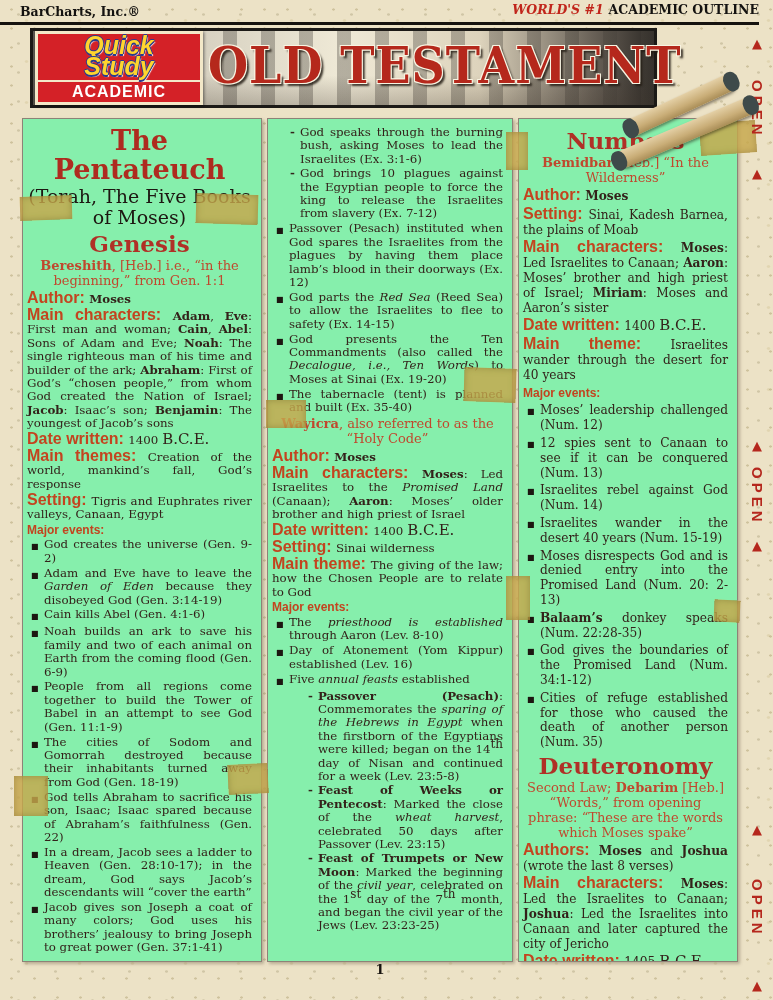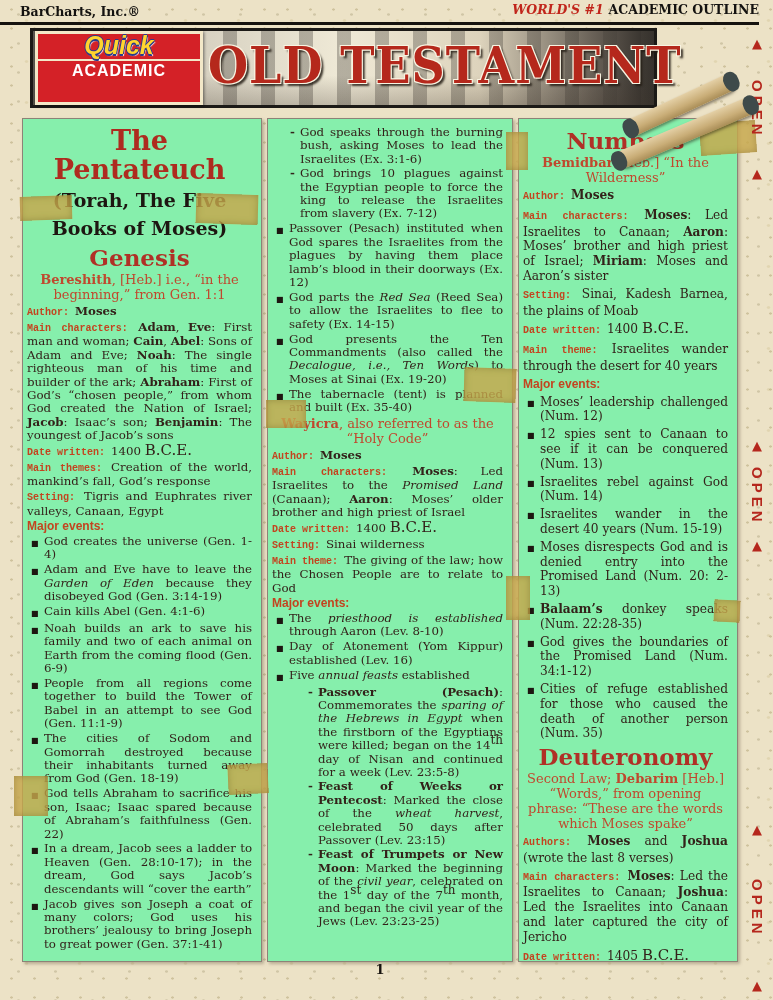--- a/index.html
+++ b/index.html
@@ -41,26 +41,26 @@
   .open-strip .word{writing-mode:vertical-rl;font:bold 15px "Liberation Sans",sans-serif;color:#b5271d;letter-spacing:4px;}
   .open-strip .arr{color:#b5271d;font-size:13px;line-height:12px;}
   .og1{top:38px;height:142px;} .og2{top:440px;height:112px;} .og3{top:824px;height:168px;}
   .cols{position:absolute;left:22px;top:118px;width:716px;height:844px;display:flex;gap:5px;}
   .col{background:#86efac;border:1px solid #8d8277;box-sizing:border-box;padding:6px 9px 4px 4px;overflow:hidden;
     box-shadow:2px 2px 3px rgba(90,75,55,.35);color:#33221a;text-align:justify;}
   .c1{width:240px;font-size:11.8px;line-height:13.4px;}
   .c2{width:246px;font-size:11.8px;line-height:13.4px;}
   .c3{width:220px;font-size:12.2px;line-height:14.8px;}
   .h1{font-size:27px;line-height:29px;font-weight:bold;color:#ae2b1f;text-align:center;margin-top:1px;}
-  .h1sub{font-size:19px;line-height:28px;font-weight:bold;color:#1d1611;text-align:center;margin:2px 0 1px;}
+  .h1sub{font-size:19px;line-height:21px;font-weight:normal;color:#1d1611;text-align:center;margin:2px 0 1px;}
   .h2{font-size:23px;line-height:25px;font-weight:bold;color:#b03026;text-align:center;margin:3px 0 2px;}
   .hsub{font-size:13px;line-height:15px;color:#c0482e;text-align:center;margin:0 2px 3px;}
   .hsub .s-b{font-weight:bold;}
   .field{margin:1.5px 0;}
-  .lbl{font-family:Liberation Mono, monospace;font-weight:bold;color:#c3441f;font-size:10px;}
+  .lbl{font-family:Liberation Sans, sans-serif;font-weight:bold;color:#c3441f;font-size:16px;}
   .label-line{font-family:"Liberation Sans",sans-serif;font-weight:bold;color:#c3441f;font-size:12px;margin:2px 0 1px;}
   .bullet{display:flex;margin:1.5px 0;padding-left:4px;}
   .bullet .mk{flex:none;width:13px;font-size:8px;padding-top:2px;color:#1d1611;}
   .dash{display:flex;margin:1px 0;padding-left:18px;}
   .dash.d2{padding-left:36px;}
   .dash .mk{flex:none;width:10px;font-weight:bold;}
   .tx{flex:1;text-align:justify;}
   .s-b{font-weight:bold;} .s-i{font-style:italic;}
   .s-sm{font-size:15px;} .s-sup{vertical-align:super;font-size:12px;line-height:0;}
   .c3 .field{margin:3px 0;} .c3 .bullet{margin:3px 0;}
@@ -71,20 +71,21 @@
 <body>
 
 <div class="topbar">
   <span class="brand">BarCharts, Inc.®</span>
   <span class="tagline"><span class="red">WORLD'S #1</span><span>ACADEMIC OUTLINE</span></span>
 </div>
 
 <div class="banner">
   <div class="logo">
     <div class="lq">Quick</div>
+    <div class="ls">Study</div>
     <div class="la">ACADEMIC</div>
   </div>
   <div class="banner-title">OLD TESTAMENT</div>
 </div>
 
 <div class="scroll s1"></div>
 <div class="scroll s2"></div>
 
 <div class="open-strip og1">
   <span class="arr">▲</span>
@@ -109,21 +110,21 @@
       <div class="h2">Genesis</div>
       <div class="hsub"><span class="s-b">Bereshith</span><span>, [Heb.] i.e., “in the beginning,” from Gen. 1:1</span></div>
       <div class="field"><span class="lbl">Author: </span><span class="s-b">Moses</span></div>
       <div class="field"><span class="lbl">Main characters: </span><span class="s-b">Adam</span><span>, </span><span class="s-b">Eve</span><span>: First man and woman; </span><span class="s-b">Cain</span><span>, </span><span class="s-b">Abel</span><span>: Sons of Adam and Eve; </span><span class="s-b">Noah</span><span>: The single righteous man of his time and builder of the ark; </span><span class="s-b">Abraham</span><span>: First of God’s “chosen people,” from whom God created the Nation of Israel; </span><span class="s-b">Jacob</span><span>: Isaac’s son; </span><span class="s-b">Benjamin</span><span>: The youngest of Jacob’s sons</span></div>
       <div class="field"><span class="lbl">Date written: </span><span>1400 </span><span class="s-sm">B.C.E.</span></div>
       <div class="field"><span class="lbl">Main themes: </span><span>Creation of the world, mankind’s fall, God’s response</span></div>
       <div class="field"><span class="lbl">Setting: </span><span>Tigris and Euphrates river valleys, Canaan, Egypt</span></div>
       <div class="label-line">Major events:</div>
       <div class="bullet">
         <span class="mk">■</span>
-        <span class="tx"><span>God creates the universe (Gen. 1-4)</span></span>
+        <span class="tx"><span>God creates the universe (Gen. 9-2)</span></span>
       </div>
       <div class="bullet">
         <span class="mk">■</span>
         <span class="tx"><span>Adam and Eve have to leave the </span><span class="s-i">Garden of Eden</span><span> because they disobeyed God (Gen. 3:14-19)</span></span>
       </div>
       <div class="bullet">
         <span class="mk">■</span>
         <span class="tx"><span>Cain kills Abel (Gen. 4:1-6)</span></span>
       </div>
       <div class="bullet">
@@ -205,22 +206,22 @@
       </div>
       <div class="dash d2">
         <span class="mk">-</span>
         <span class="tx"><span class="s-b">Feast of Trumpets or New Moon</span><span>: Marked the beginning of the </span><span class="s-i">civil year</span><span>, celebrated on the 1</span><span class="s-sup">st</span><span> day of the 7</span><span class="s-sup">th</span><span> month, and began the civil year of the Jews (Lev. 23:23-25)</span></span>
       </div>
     </div>
   <div class="col c3">
       <div class="h2">Numbers</div>
       <div class="hsub"><span class="s-b">Bemidbar</span><span> [Heb.] “In the Wilderness”</span></div>
       <div class="field"><span class="lbl">Author: </span><span class="s-b">Moses</span></div>
+      <div class="field"><span class="lbl">Setting: </span><span>Sinai, Kadesh Barnea, the plains of Moab</span></div>
       <div class="field"><span class="lbl">Main characters: </span><span class="s-b">Moses</span><span>: Led Israelites to Canaan; </span><span class="s-b">Aaron</span><span>: Moses’ brother and high priest of Israel; </span><span class="s-b">Miriam</span><span>: Moses and Aaron’s sister</span></div>
-      <div class="field"><span class="lbl">Setting: </span><span>Sinai, Kadesh Barnea, the plains of Moab</span></div>
       <div class="field"><span class="lbl">Date written: </span><span>1400 </span><span class="s-sm">B.C.E.</span></div>
       <div class="field"><span class="lbl">Main theme: </span><span>Israelites wander through the desert for 40 years</span></div>
       <div class="label-line">Major events:</div>
       <div class="bullet">
         <span class="mk">■</span>
         <span class="tx"><span>Moses’ leadership challenged (Num. 12)</span></span>
       </div>
       <div class="bullet">
         <span class="mk">■</span>
         <span class="tx"><span>12 spies sent to Canaan to see if it can be conquered (Num. 13)</span></span>

